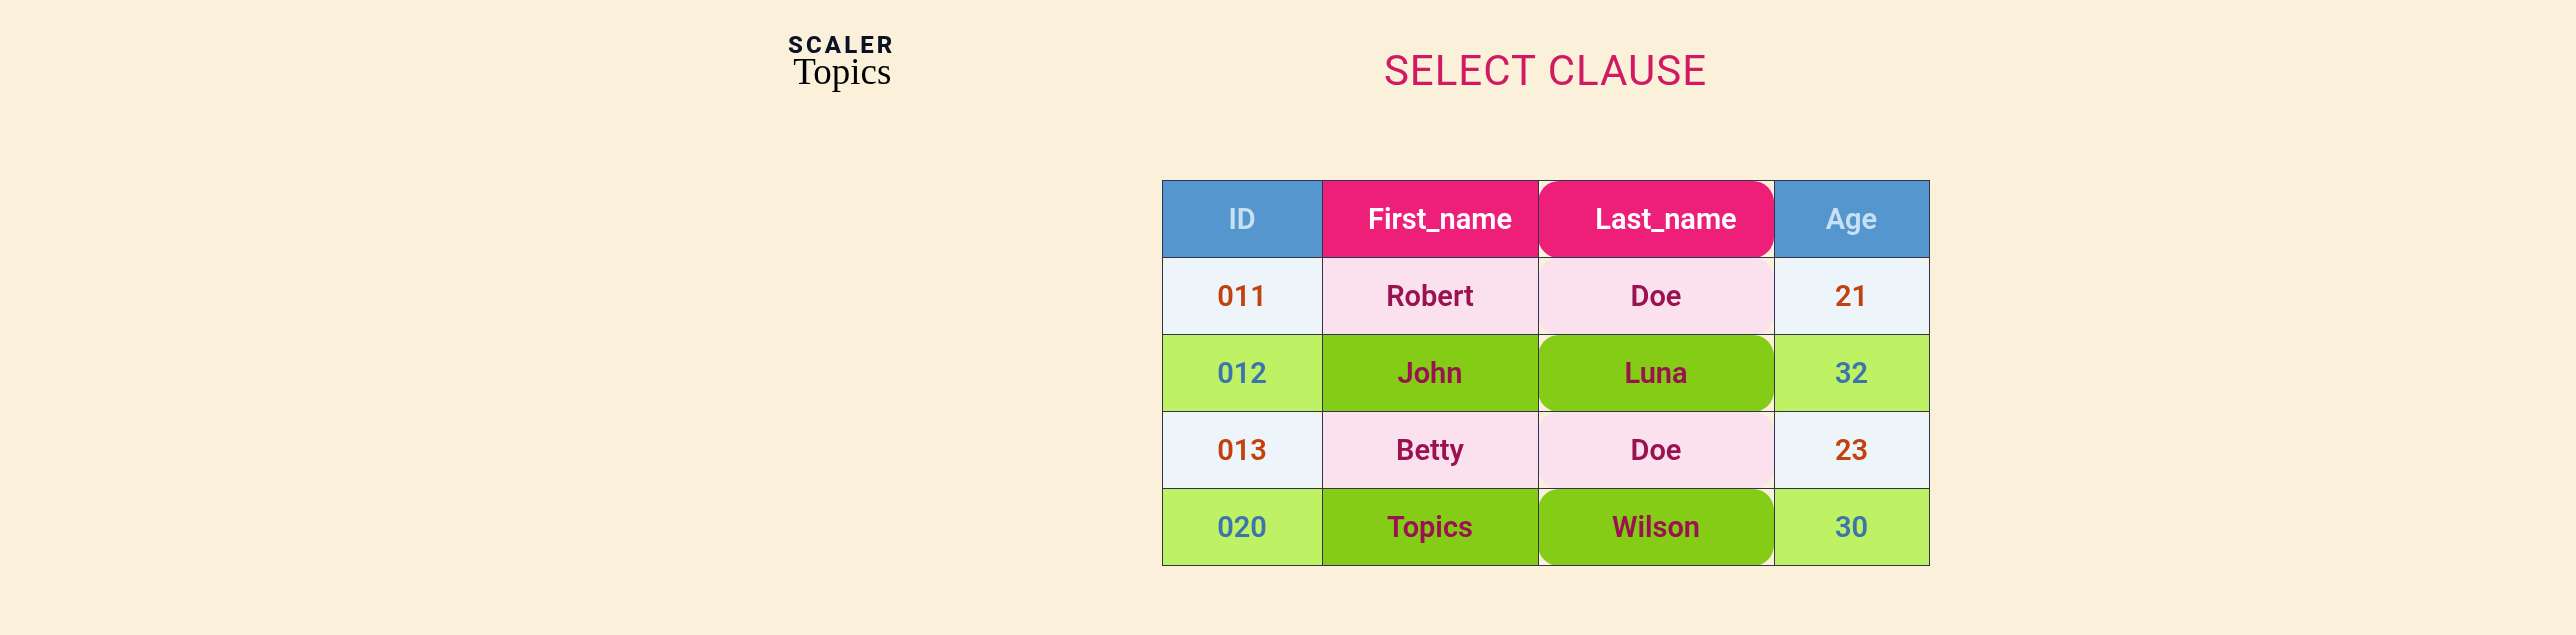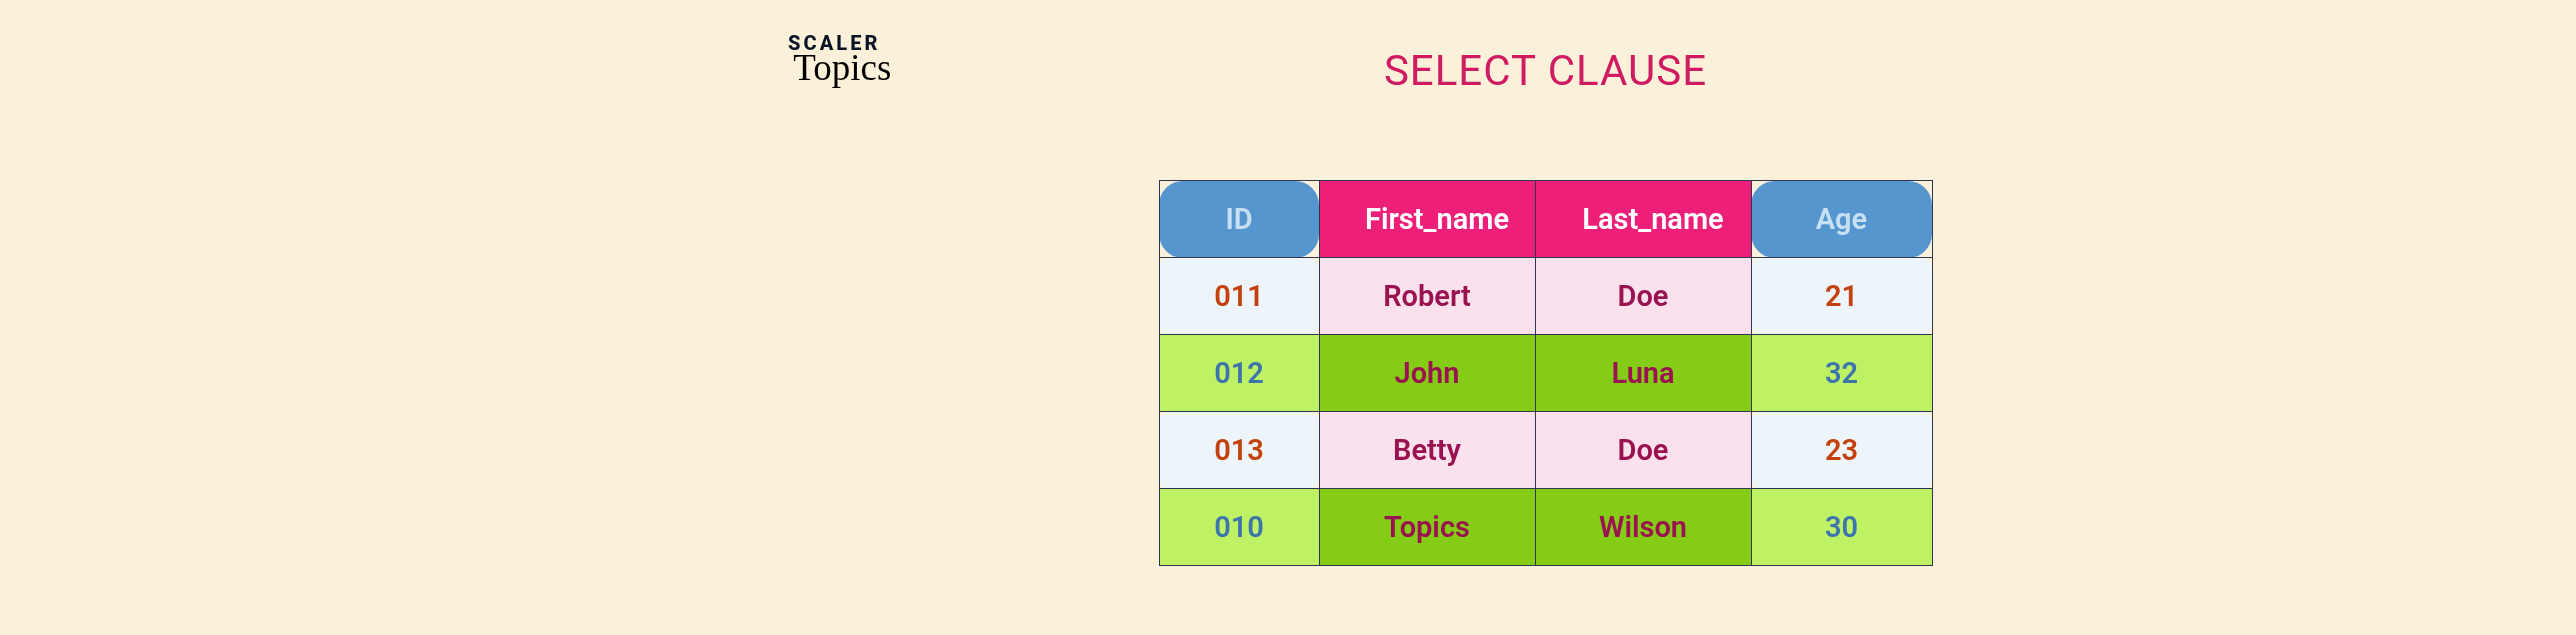--- a/index.html
+++ b/index.html
@@ -10,21 +10,21 @@
     font-family: -apple-system, BlinkMacSystemFont, "Segoe UI", Roboto, Helvetica, Arial, sans-serif;
     position: relative;
   }
   .logo {
     position: absolute;
     left: 788px;
     top: 33px;
   }
   .logo-scaler {
     font-weight: 800;
-    font-size: 20px;
+    font-size: 24px;
     letter-spacing: 3.1px;
     color: #0a1226;
     line-height: 1;
   }
   .logo-topics {
     font-family: "Brush Script MT", cursive;
     font-size: 37px;
     color: #000000;
     line-height: 0.9;
     margin-top: -2.1px;
@@ -55,24 +55,24 @@
     text-align: center;
     font-size: 29px;
     font-weight: 600;
     height: 77px;
   }
   th {
     color: #ffffff;
   }
   .col-id { width: 160px; }
   .col-fn { width: 216px; }
-  .col-ln { width: 216px; }
-  .col-age { width: 181px; }
+  .col-ln { width: 236px; border-radius: 21px; }
+  .col-age { width: 155px; }
 
-  .hdr-blue { background: #5696cf; border-radius: 24px; }
+  .hdr-blue { background: #5696cf; }
   .hdr-pink { background: #ed1f79; padding-left: 20px; }
   .hdr-dim { color: #c7e0f2; }
 
   .cell-blue-light { background: #edf4fa; color: #c2410c; border-radius: 11px; }
   .cell-blue-med   { background: #bef264; color: #3d74ad; }
   .cell-pink-light { background: #fbe0ed; color: #9a1250; }
   .cell-pink-med   { background: #84cc16; color: #9a1250; }
 </style>
 </head>
 <body>
@@ -107,21 +107,21 @@
         <td class="col-ln cell-pink-med">Luna</td>
         <td class="col-age cell-blue-med">32</td>
       </tr>
       <tr>
         <td class="col-id cell-blue-light">013</td>
         <td class="col-fn cell-pink-light">Betty</td>
         <td class="col-ln cell-pink-light">Doe</td>
         <td class="col-age cell-blue-light">23</td>
       </tr>
       <tr>
-        <td class="col-id cell-blue-med">010</td>
+        <td class="col-id cell-blue-med">020</td>
         <td class="col-fn cell-pink-med">Topics</td>
         <td class="col-ln cell-pink-med">Wilson</td>
         <td class="col-age cell-blue-med">30</td>
       </tr>
     </tbody>
   </table>
 </div>
 
 
 </body></html>

